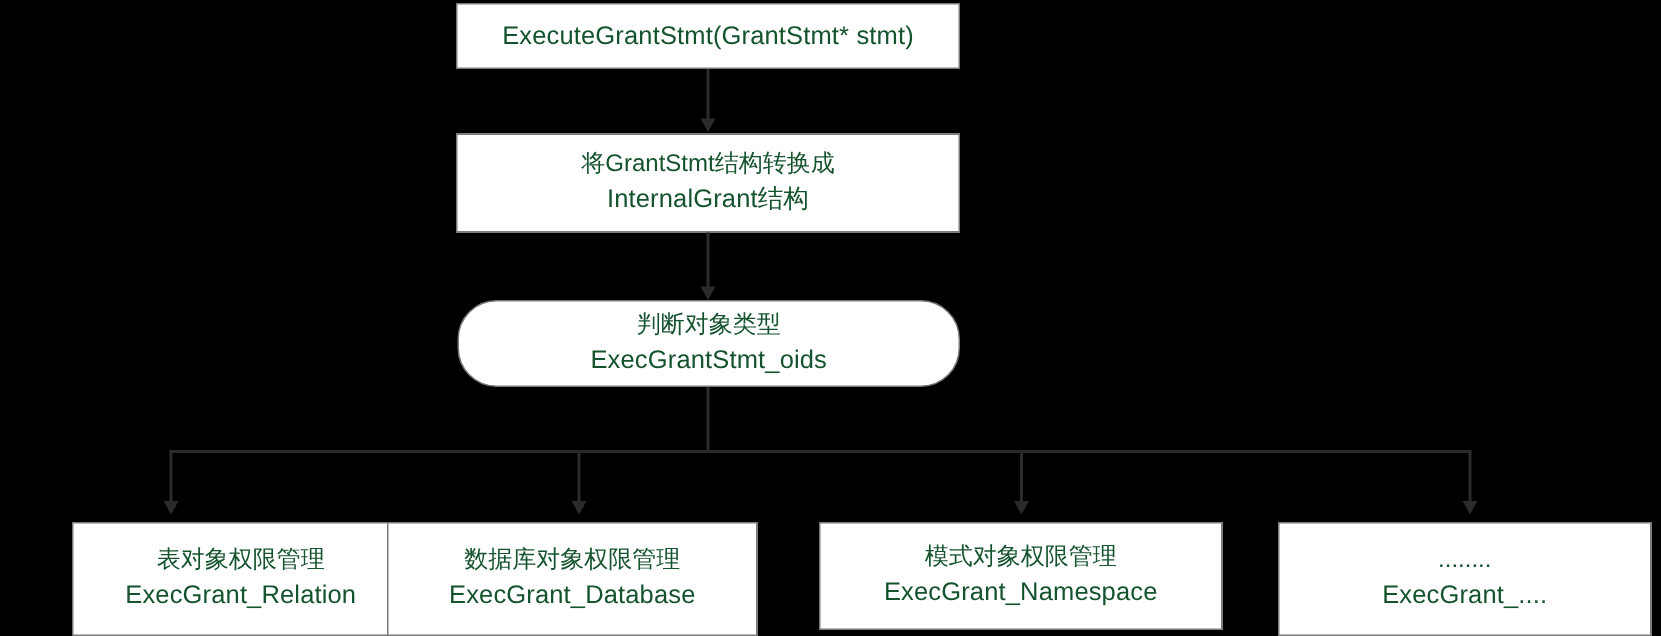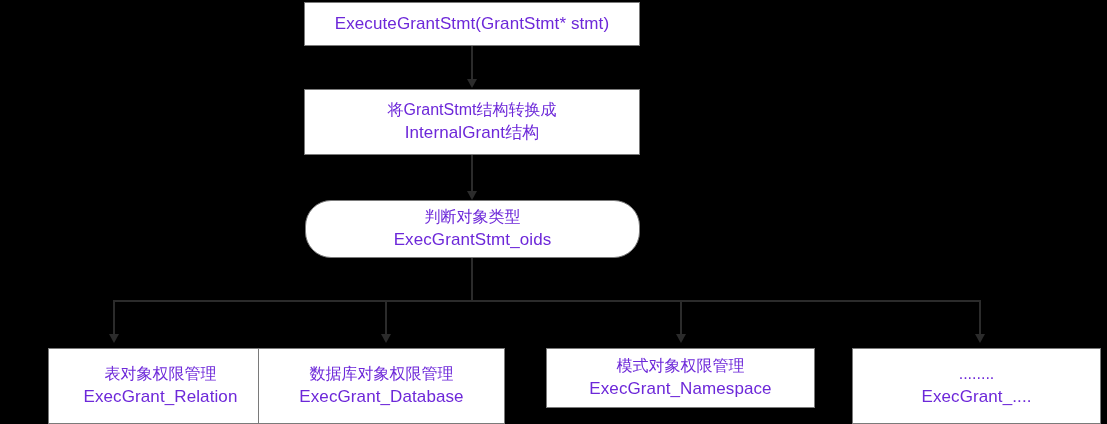--- a/index.html
+++ b/index.html
@@ -15,21 +15,21 @@
     width: 1107px;
     height: 424px;
     background: #000000;
     overflow: hidden;
   }
   .node {
     position: absolute;
     background: #ffffff;
     border: 1px solid #7a7a7a;
     box-sizing: border-box;
-    color: #6d28d9;
+    color: #14532d;
     display: flex;
     flex-direction: column;
     align-items: center;
     justify-content: center;
     text-align: center;
     line-height: 1.38;
   }
   .node .line {
     display: block;
     white-space: nowrap;
@@ -108,21 +108,21 @@
   <div class="node" style="left:1px; top:348px; width:225px; height:76px;margin-left:47px;">
     <span class="line t-cn">表对象权限管理</span>
     <span class="line t-en">ExecGrant_Relation</span>
   </div>
 
   <div class="node" style="left:258px; top:348px; width:247px; height:76px;">
     <span class="line t-cn">数据库对象权限管理</span>
     <span class="line t-en">ExecGrant_Database</span>
   </div>
 
-  <div class="node" style="left:546px; top:348px; width:269px; height:60px;">
+  <div class="node" style="left:546px; top:348px; width:269px; height:72px;">
     <span class="line t-cn">模式对象权限管理</span>
     <span class="line t-en">ExecGrant_Namespace</span>
   </div>
 
   <div class="node" style="left:852px; top:348px; width:249px; height:76px;">
     <span class="line t-cn">........</span>
     <span class="line t-en">ExecGrant_....</span>
   </div>
 
 </div>

